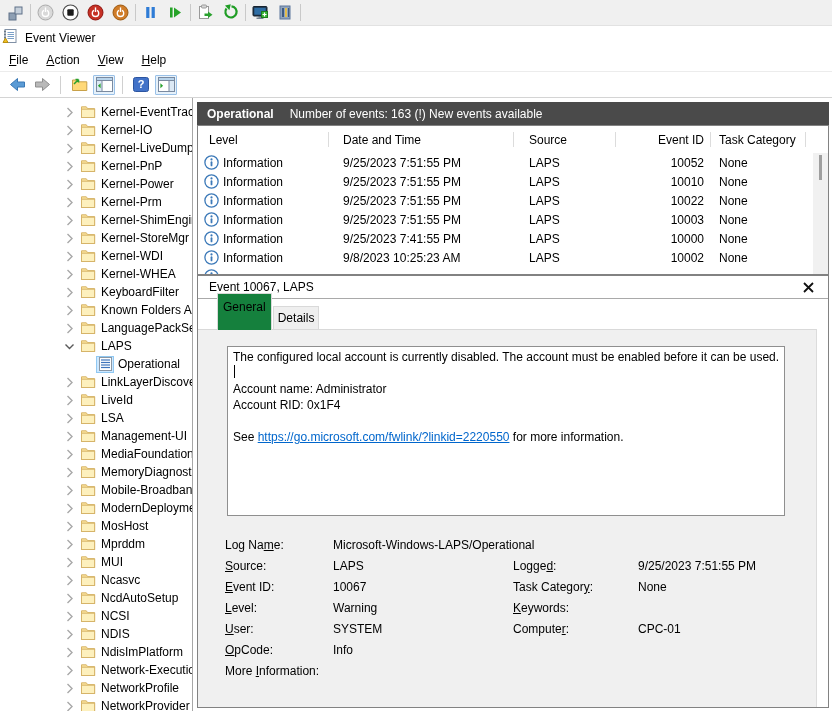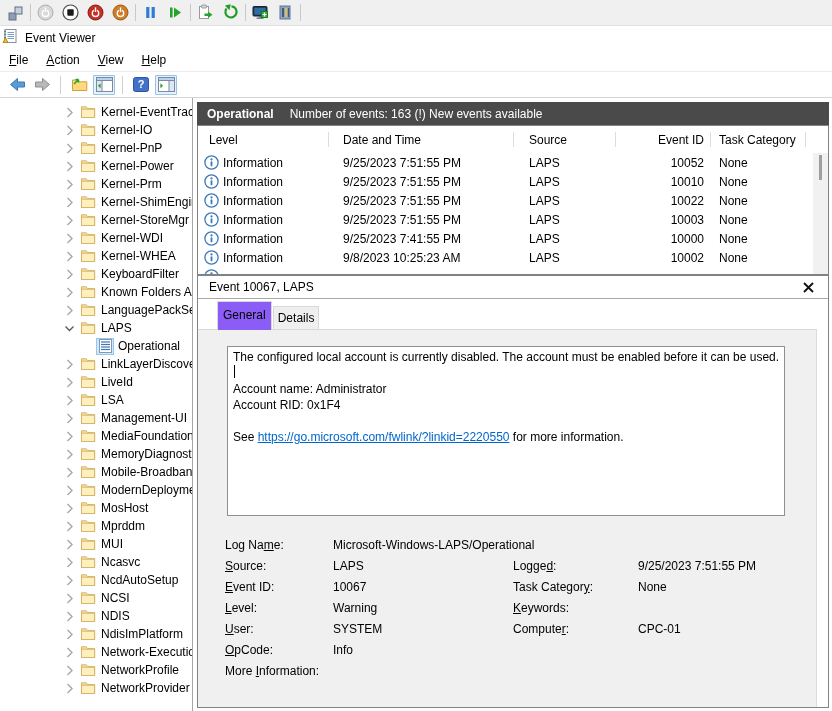--- a/index.html
+++ b/index.html
@@ -41,21 +41,21 @@
 .licon{width:15px;height:15px;margin-right:4px;display:flex;flex:none}
 .vsb{position:absolute;top:27px;right:0;bottom:0;width:15px;background:#f1f1f1}
 .vsb-thumb{position:absolute;top:2px;right:6px;width:3px;height:25px;background:#9f9f9f}
 .detail{flex:1;margin-bottom:3px;border:1px solid #828282;background:#fff;display:flex;flex-direction:column;min-height:0}
 .d-header{height:22px;display:flex;align-items:center;padding:0 13px 0 11px;flex:none}
 .d-close{margin-left:auto;width:14px;height:14px;display:flex;align-items:center;justify-content:center}
 .d-divider{height:1px;background:#a9a9a9;margin-bottom:1px;flex:none}
 .d-main{flex:1;display:flex;flex-direction:column;min-height:0;padding-right:11px;position:relative}
 .d-tabs{height:29px;display:flex;align-items:flex-end;padding-left:19px;position:relative;z-index:2;flex:none}
 .tab{border:1px solid #d9d9d9;border-bottom:none;padding:4px 4px 4px;background:#efefef;margin-right:1px;position:relative}
-.tab.active{background:#8b5cf6;padding:6px 5px 8px;margin-bottom:-1px;z-index:3}
+.tab.active{background:#15803d;padding:6px 5px 16px;margin-bottom:-1px;z-index:3}
 .d-content{flex:1;background:#f0f0f0;border-top:1px solid #d9d9d9;border-right:1px solid #dcdcdc;padding:16px 0 0 27px;min-height:0}
 .textbox{width:558px;height:170px;background:#fff;border:1px solid #8f8f8f;padding:2px 5px;line-height:16px;overflow:hidden;margin-left:2px}
 .tline{height:16px;white-space:pre}
 .caret{display:inline-block;width:1px;height:13px;background:#000;margin-left:1px}
 .msg-link{color:#0066cc;text-decoration:underline}
 .fields{margin-top:19px;display:grid;grid-template-columns:108px 180px 125px 1fr}
 .fcell{height:21px;line-height:21px;white-space:pre;overflow:hidden}
 .fspan{grid-column:2 / 5}
 .f-link{color:#2222cc;text-decoration:underline}
 </style>
@@ -237,20 +237,34 @@
             <path d="M5.5 3 L10 7.5 L5.5 12" stroke="#a8a8a8" fill="none" stroke-width="1.4"></path>
           </svg>
         </span>
         <span class="ticon">
           <svg width="16" height="14" viewBox="0 0 16 14">
             <path d="M1.5 12.5 V1.8 h4.8 l1.3 1.8 h7 v8.9 Z" fill="#fbe39b" stroke="#d6b469"></path>
             <rect x="1.5" y="4.2" width="13.1" height="8.3" fill="#fdf0bd" stroke="#d6b469"></rect>
           </svg>
         </span>
         <span>Kernel-IO</span>
+      </div>
+      <div class="titem">
+        <span class="chev">
+          <svg width="15" height="15" viewBox="0 0 15 15">
+            <path d="M5.5 3 L10 7.5 L5.5 12" stroke="#a8a8a8" fill="none" stroke-width="1.4"></path>
+          </svg>
+        </span>
+        <span class="ticon">
+          <svg width="16" height="14" viewBox="0 0 16 14">
+            <path d="M1.5 12.5 V1.8 h4.8 l1.3 1.8 h7 v8.9 Z" fill="#fbe39b" stroke="#d6b469"></path>
+            <rect x="1.5" y="4.2" width="13.1" height="8.3" fill="#fdf0bd" stroke="#d6b469"></rect>
+          </svg>
+        </span>
+        <span>Kernel-LiveDump</span>
       </div>
       <div class="titem">
         <span class="chev">
           <svg width="15" height="15" viewBox="0 0 15 15">
             <path d="M5.5 3 L10 7.5 L5.5 12" stroke="#a8a8a8" fill="none" stroke-width="1.4"></path>
           </svg>
         </span>
         <span class="ticon">
           <svg width="16" height="14" viewBox="0 0 16 14">
             <path d="M1.5 12.5 V1.8 h4.8 l1.3 1.8 h7 v8.9 Z" fill="#fbe39b" stroke="#d6b469"></path>

